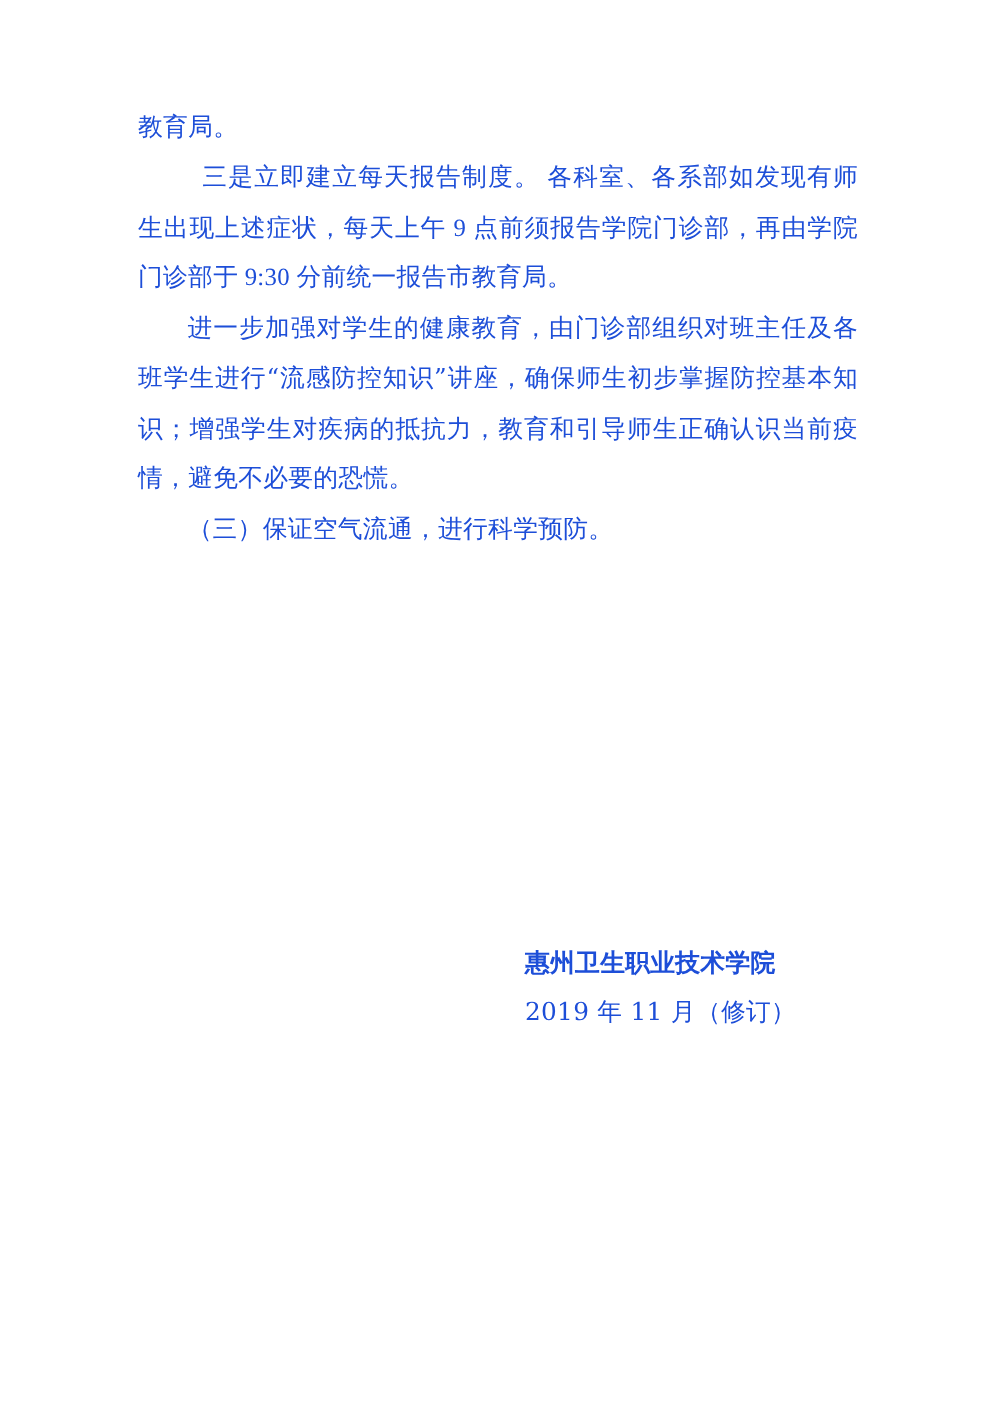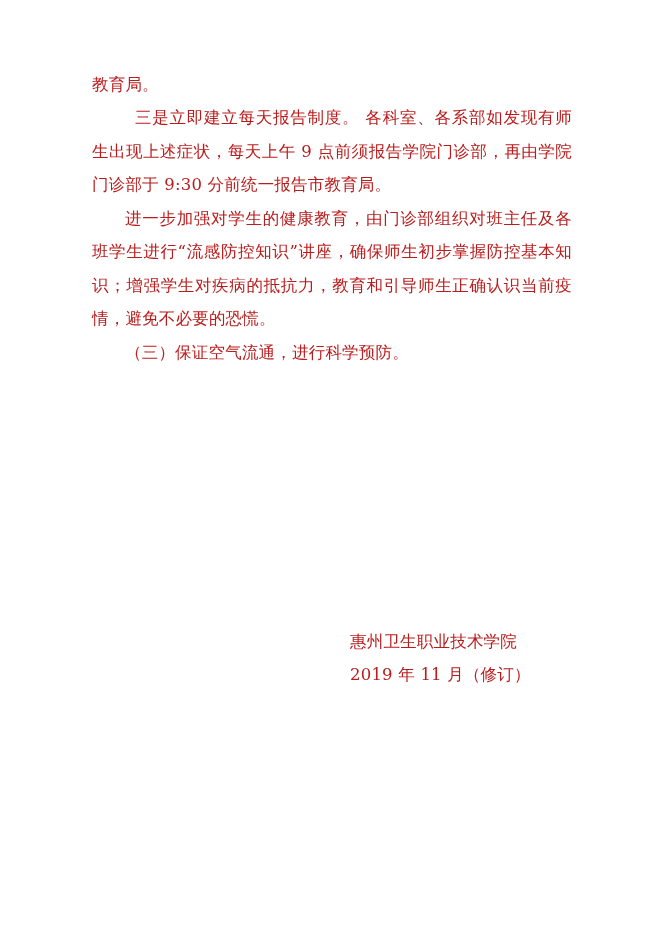--- a/index.html
+++ b/index.html
@@ -8,52 +8,53 @@
     background: #ffffff;
   }
   .page {
     position: relative;
     width: 662px;
     height: 936px;
     background: #ffffff;
     box-sizing: border-box;
     overflow: hidden;
     font-family: "DejaVu Serif", "Liberation Serif", serif;
-    color: #b91c1c;
+    color: #1d4ed8;
   }
   .content {
     position: absolute;
     left: 92px;
     top: 68px;
     width: 480px;
   }
   p {
     margin: 0 0 0 0;
     font-size: 16.5px;
     line-height: 2.03;
     text-align: justify;
     text-justify: inter-ideograph;
     letter-spacing: 0.2px;
   }
   p.indent2 {
     text-indent: 2em;
   }
   p.indent3 {
     text-indent: 2.6em;
+    font-family: Liberation Serif, serif;
   }
   .sign-block {
     position: absolute;
     left: 92px;
     top: 625px;
     width: 480px;
   }
   .sign-line {
     font-size: 16.5px;
     line-height: 2.03;
-    font-weight: normal;
+    font-weight: bold;
     text-align: left;
     padding-left: 258px;
     letter-spacing: 0.2px;
   }
   .sign-line.second {
     font-weight: normal;
   }
 </style>
 </head>
 <body>

